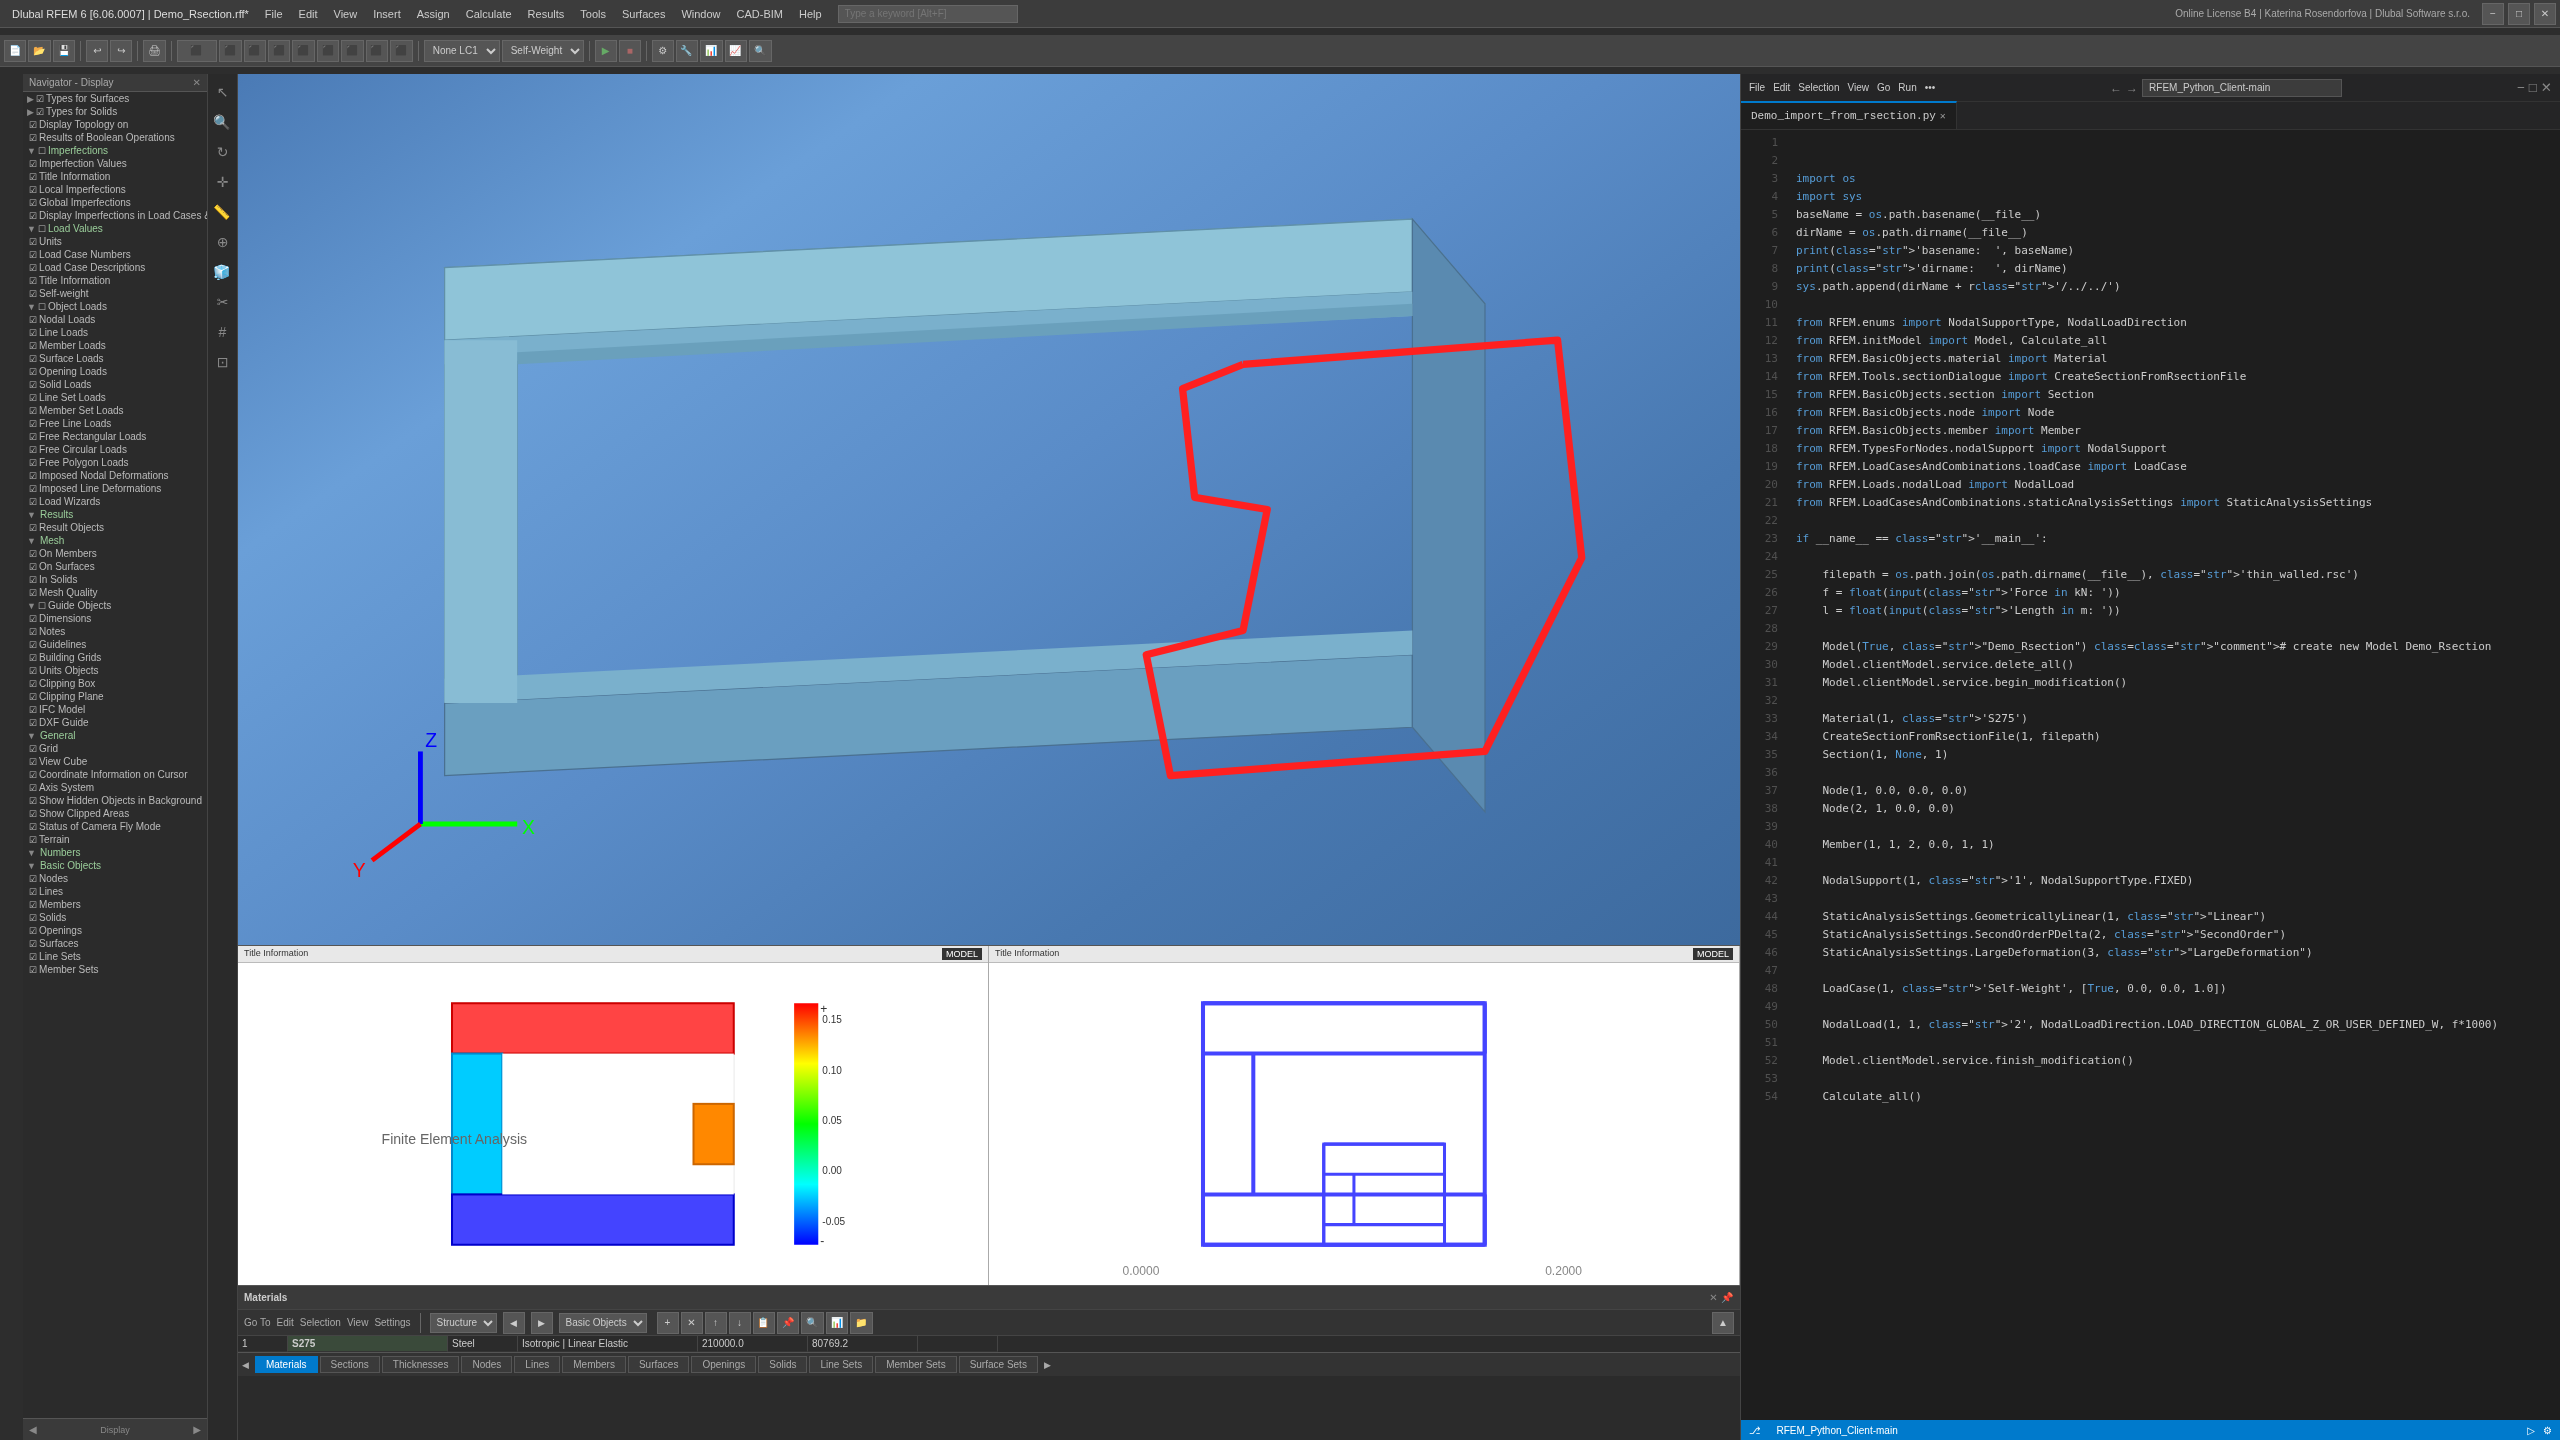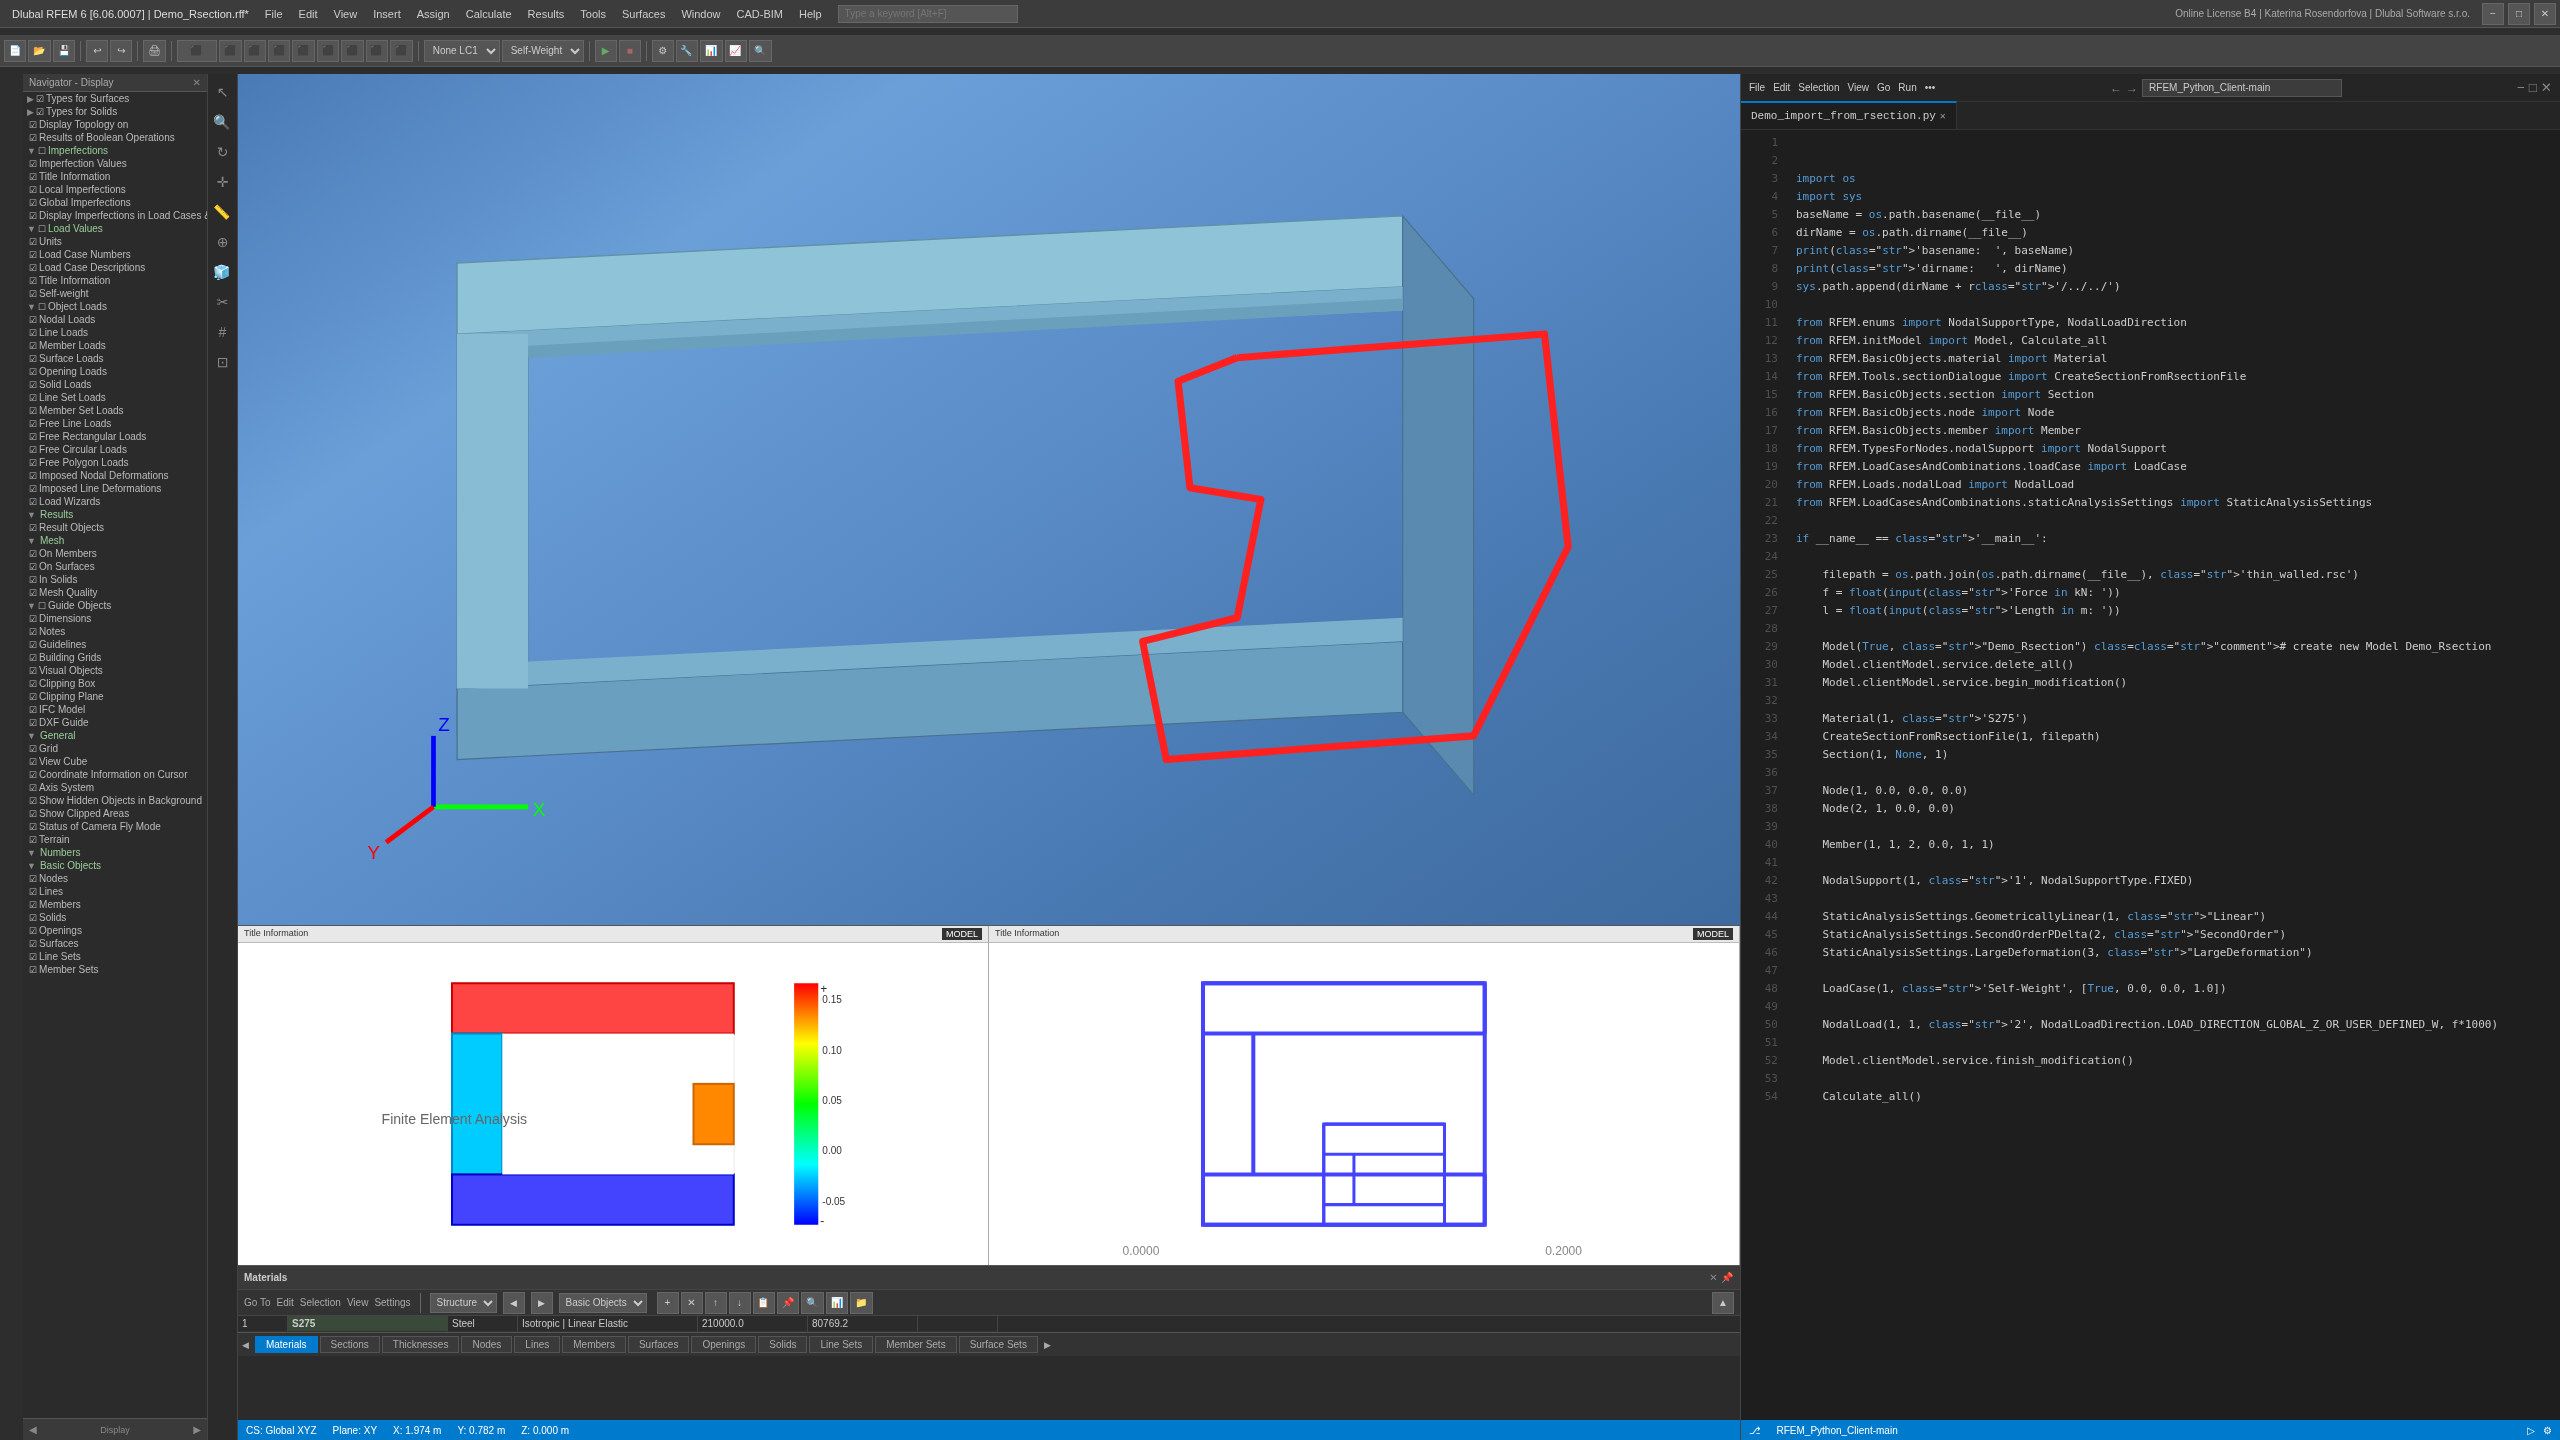--- a/index.html
+++ b/index.html
@@ -349,21 +349,21 @@
               <span style="font-size:10px;color:#bbb">Guidelines</span>
             </div>
             <div class="tree-item">
               <span style="color:#888;font-size:9px;">      </span>
               <span style="font-size:9px;margin:0 2px;">☑</span>
               <span style="font-size:10px;color:#bbb">Building Grids</span>
             </div>
             <div class="tree-item">
               <span style="color:#888;font-size:9px;">      </span>
               <span style="font-size:9px;margin:0 2px;">☑</span>
-              <span style="font-size:10px;color:#bbb">Visual Objects</span>
+              <span style="font-size:10px;color:#bbb">Units Objects</span>
             </div>
             <div class="tree-item">
               <span style="color:#888;font-size:9px;">      </span>
               <span style="font-size:9px;margin:0 2px;">☑</span>
               <span style="font-size:10px;color:#bbb">Clipping Box</span>
             </div>
             <div class="tree-item">
               <span style="color:#888;font-size:9px;">      </span>
               <span style="font-size:9px;margin:0 2px;">☑</span>
               <span style="font-size:10px;color:#bbb">Clipping Plane</span>
@@ -702,27 +702,20 @@
           <span class="btab">Surfaces</span>
           <span class="btab">Openings</span>
           <span class="btab">Solids</span>
           <span class="btab">Line Sets</span>
           <span class="btab">Member Sets</span>
           <span class="btab">Surface Sets</span>
           <span style="color:#aaa; font-size:9px; margin-left:4px;">▶</span>
         </div>
       </div>
 
-      <div class="status-bar">
-        <span>CS: Global XYZ</span>
-        <span>Plane: XY</span>
-        <span>X: 1.974 m</span>
-        <span>Y: 0.782 m</span>
-        <span>Z: 0.000 m</span>
-      </div>
     </div>
 
     <div class="right-panel">
 
       <div style="background:#252526; height:28px; display:flex; align-items:center; justify-content:space-between; border-bottom:1px solid #333; padding:0 8px;">
         <div style="display:flex; gap:8px;">
           <span style="color:#ccc; font-size:10px; cursor:pointer;">File</span>
           <span style="color:#ccc; font-size:10px; cursor:pointer;">Edit</span>
           <span style="color:#ccc; font-size:10px; cursor:pointer;">Selection</span>
           <span style="color:#ccc; font-size:10px; cursor:pointer;">View</span>

